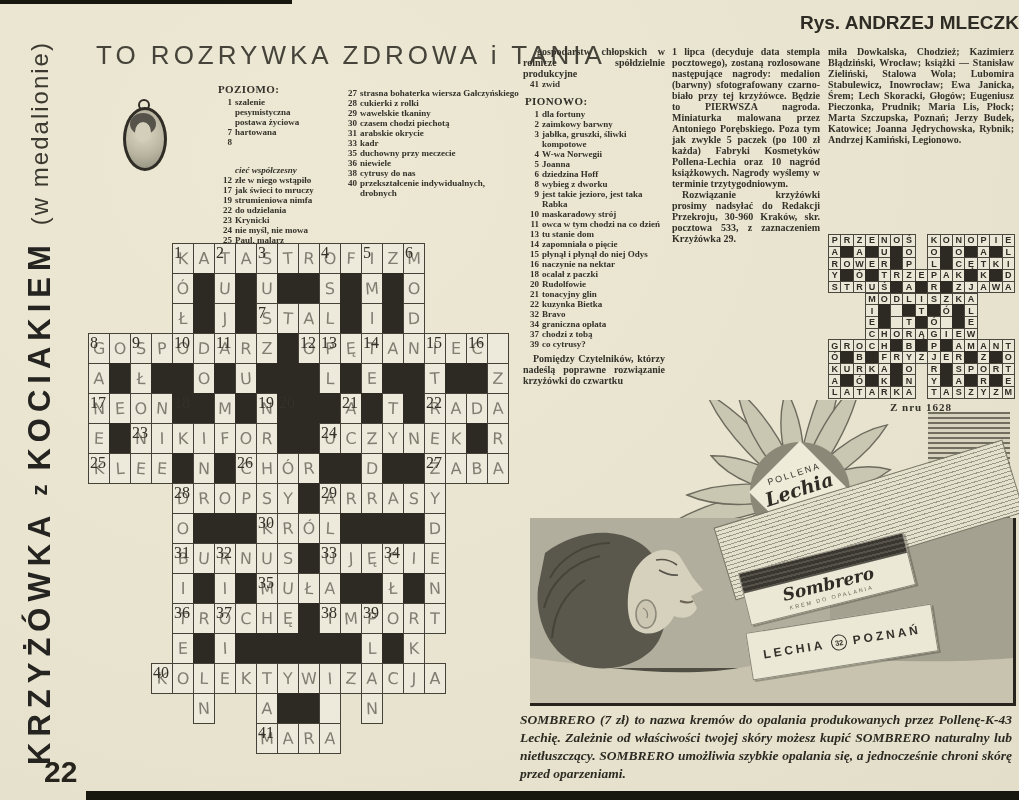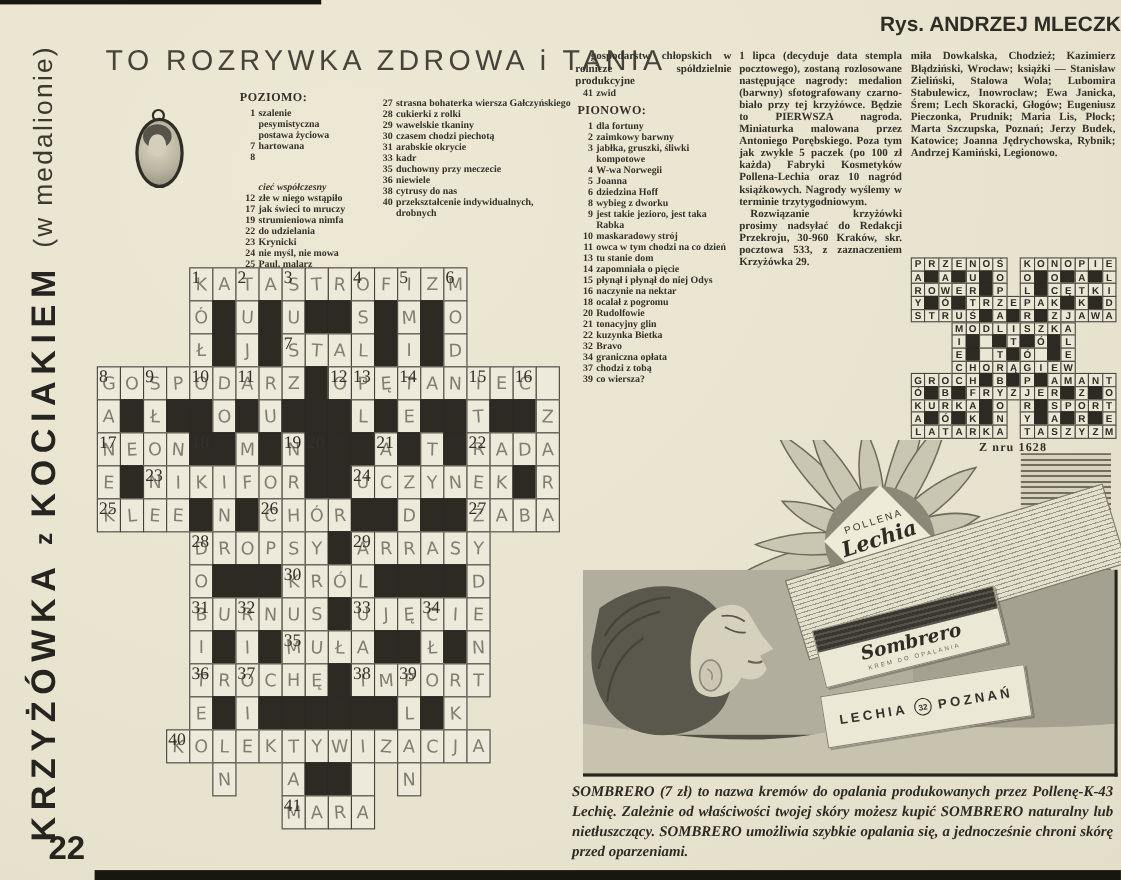--- a/index.html
+++ b/index.html
@@ -261,21 +261,21 @@
         <div class="clue">
           <span class="n">15</span>
           <span class="t">płynął i płynął do niej Odys</span>
         </div>
         <div class="clue">
           <span class="n">16</span>
           <span class="t">naczynie na nektar</span>
         </div>
         <div class="clue">
           <span class="n">18</span>
-          <span class="t">ocalał z pogromu</span>
+          <span class="t">ocalał z paczki</span>
         </div>
         <div class="clue">
           <span class="n">20</span>
           <span class="t">Rudolfowie</span>
         </div>
         <div class="clue">
           <span class="n">21</span>
           <span class="t">tonacyjny glin</span>
         </div>
         <div class="clue">
@@ -289,23 +289,24 @@
         <div class="clue">
           <span class="n">34</span>
           <span class="t">graniczna opłata</span>
         </div>
         <div class="clue">
           <span class="n">37</span>
           <span class="t">chodzi z tobą</span>
         </div>
         <div class="clue">
           <span class="n">39</span>
-          <span class="t">co wiersza?</span>
-        </div>
-      </div>
+          <span class="t">co cytrusy?</span>
+        </div>
+      </div>
+    <div class="para ind" style="margin-top:4px;">Pomiędzy Czytelników, którzy nadeślą poprawne rozwiązanie krzyżówki do czwartku</div>
   </div>
 
   <div class="abs textcol bodycol" id="col2" style="left:672px;top:46px;width:148px;">
       <div class="para">1 lipca (decyduje data stempla pocztowego), zostaną rozlosowane następujące nagrody: medalion (barwny) sfotografowany czarno-biało przy tej krzyżówce. Będzie to PIERWSZA nagroda. Miniaturka malowana przez Antoniego Porębskiego. Poza tym jak zwykle 5 paczek (po 100 zł każda) Fabryki Kosmetyków Pollena-Lechia oraz 10 nagród książkowych. Nagrody wyślemy w terminie trzytygodniowym.</div>
       <div class="para ind">Rozwiązanie krzyżówki prosimy nadsyłać do Redakcji Przekroju, 30-960 Kraków, skr. pocztowa 533, z zaznaczeniem Krzyżówka 29.</div>
     </div>
 
   <div class="abs textcol bodycol" id="col3" style="left:828px;top:46px;width:186px;">
       <div class="para">miła Dowkalska, Chodzież; Kazimierz Błądziński, Wrocław; książki — Stanisław Zieliński, Stalowa Wola; Lubomira Stabulewicz, Inowrocław; Ewa Janicka, Śrem; Lech Skoracki, Głogów; Eugeniusz Pieczonka, Prudnik; Maria Lis, Płock; Marta Szczupska, Poznań; Jerzy Budek, Katowice; Joanna Jędrychowska, Rybnik; Andrzej Kamiński, Legionowo.</div>
     </div>

